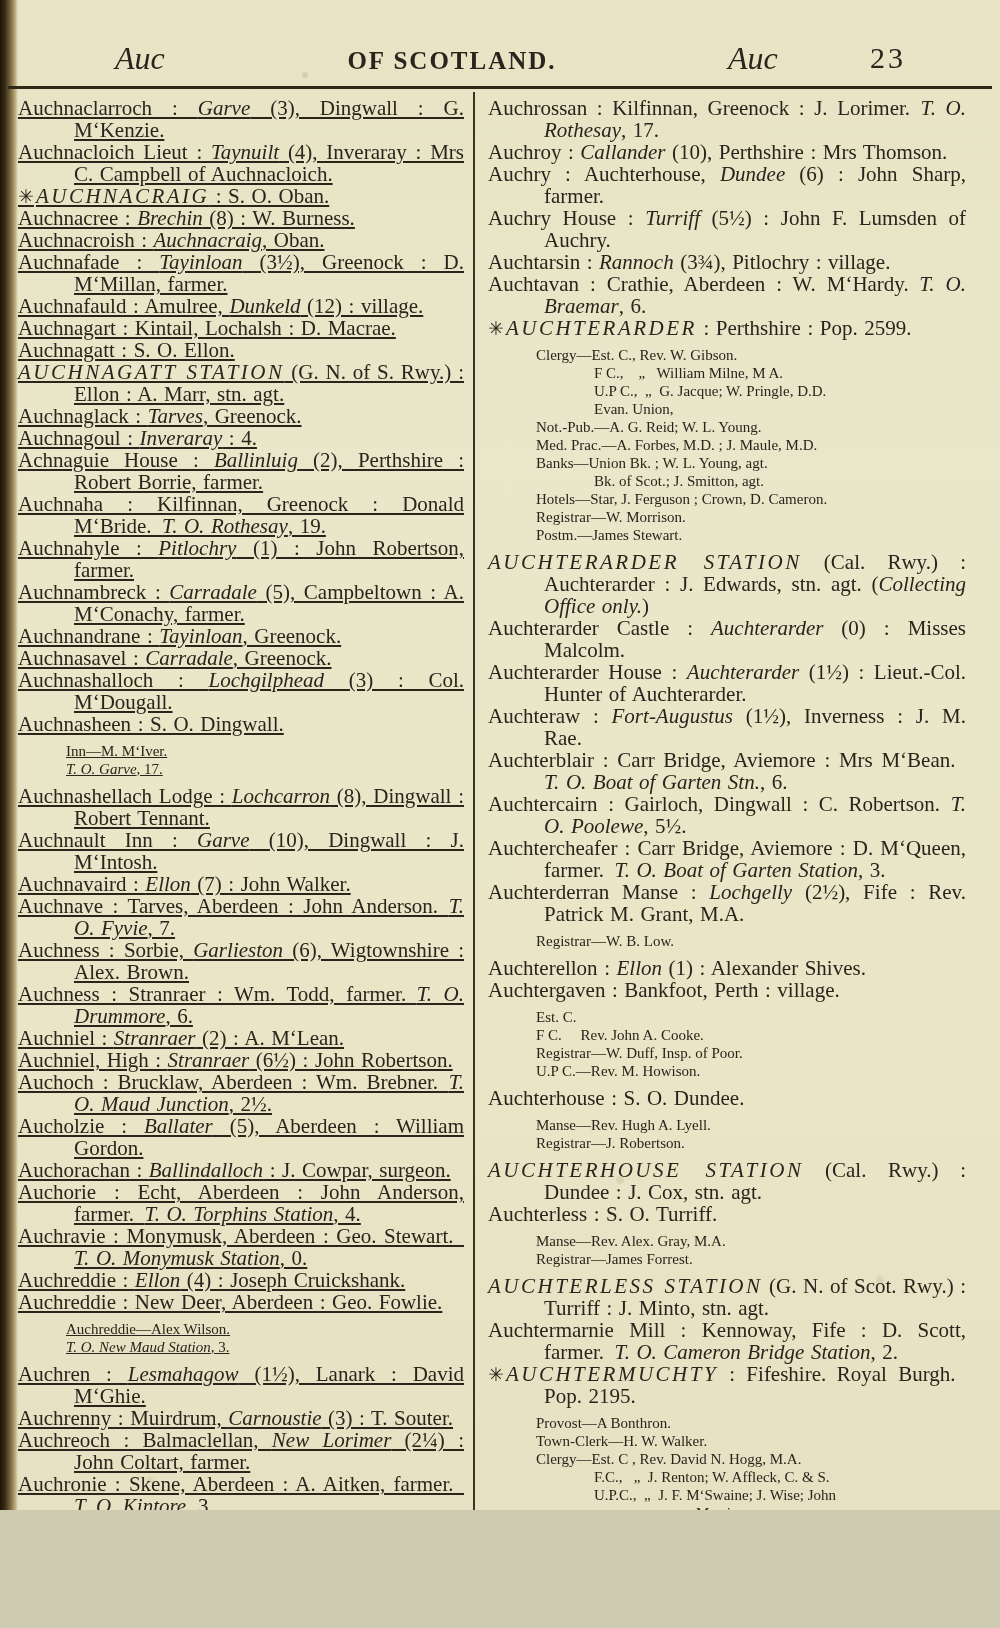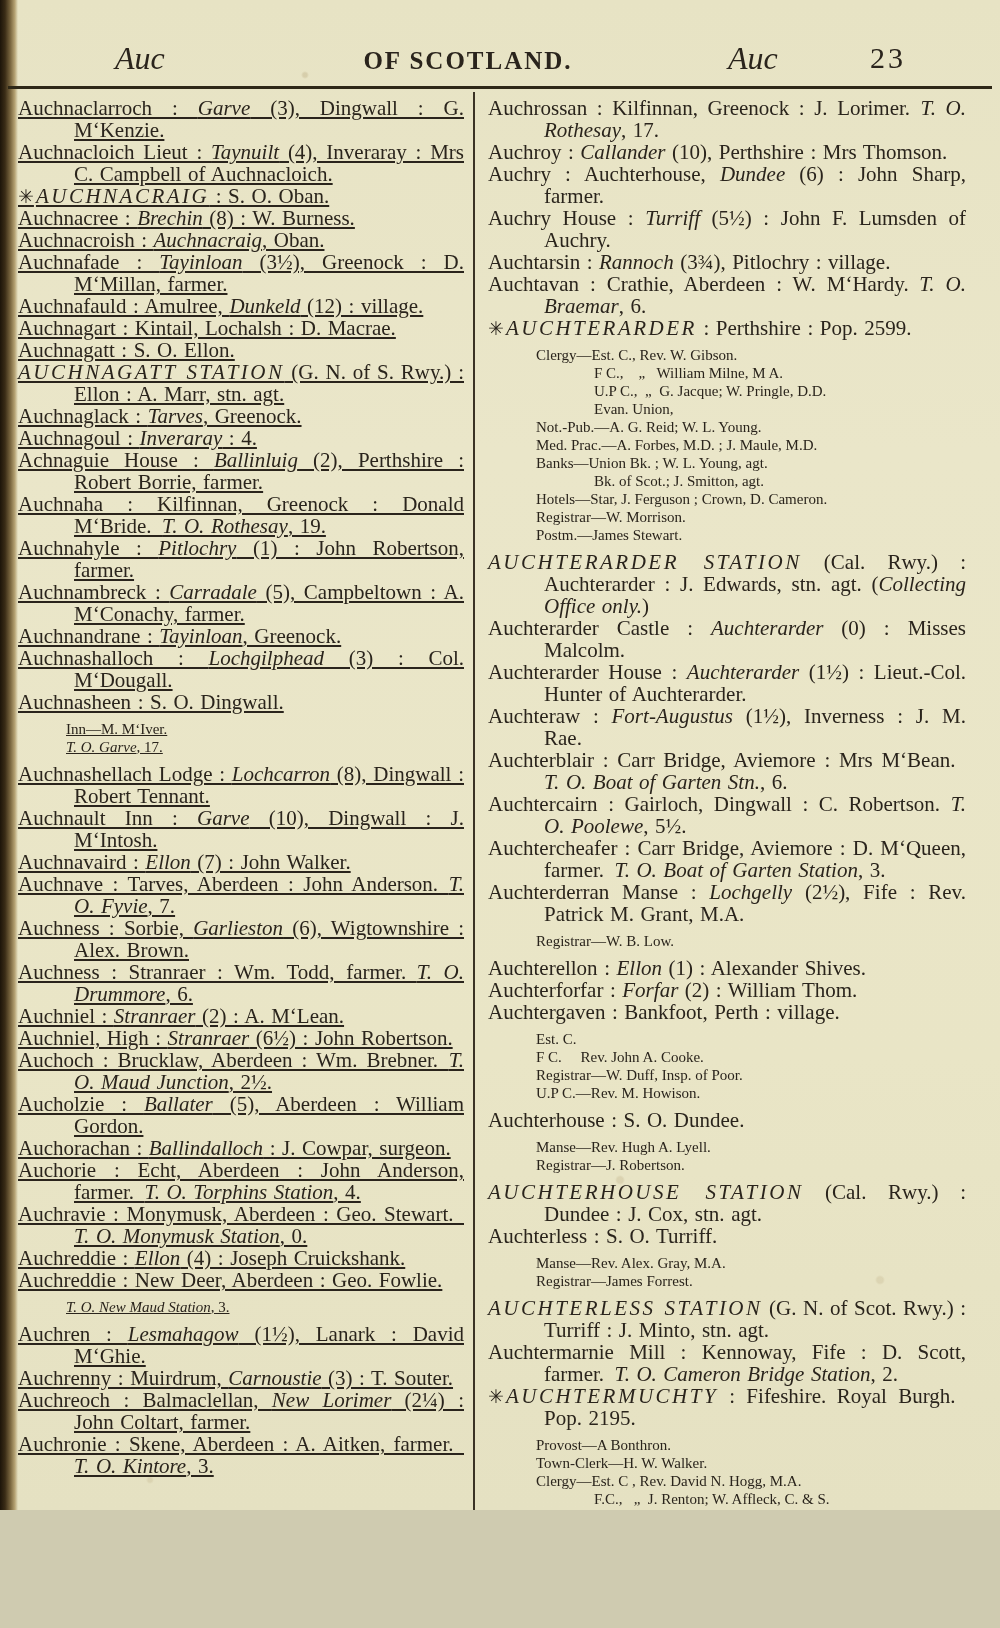--- a/index.html
+++ b/index.html
@@ -14,21 +14,21 @@
       radial-gradient(circle at 150px 1480px, rgba(139,110,55,.12) 0 2px, rgba(139,110,55,0) 4px),
       linear-gradient(180deg, #e7e3c4 0%, #eae6c9 30%, #e9e5c6 70%, #e5e1c2 100%);
   }
   .binding {
     position:absolute; left:0; top:0; width:18px; height:100%;
     background:linear-gradient(90deg,#1c1409 0%, #3a2c16 28%, #7a6740 58%, #b5a273 82%, rgba(233,229,198,0) 100%);
   }
   .catch { position:absolute; top:40px; font-style:italic; font-size:32px; }
   .catch.left { left:115px; }
   .catch.right { left:728px; }
-  .title { position:absolute; top:47px; left:468px; transform:translateX(-50%); font-size:25px; font-weight:bold; letter-spacing:2px; white-space:nowrap; }
+  .title { position:absolute; top:47px; left:452px; transform:translateX(-50%); font-size:25px; font-weight:bold; letter-spacing:2px; white-space:nowrap; }
   .pagenum { position:absolute; top:41px; left:870px; font-size:30px; letter-spacing:3px; }
   .rule { position:absolute; top:86px; left:8px; width:984px; height:3px; background:#2e2817; }
   .columns { position:absolute; top:97px; left:18px; width:964px; }
   .col { position:absolute; top:0; }
   #col-left  { left:0; width:446px;text-decoration:underline; }
   #col-right { left:470px; width:478px; }
   .divider { position:absolute; left:455px; top:-5px; width:2px; height:1490px; background:#3b3325; }
   .entry {
     margin:0; font-size:21px; line-height:22px; text-align:justify;
     padding-left:56px; text-indent:-56px; word-spacing:0.06em;
@@ -69,20 +69,21 @@
         <p class="entry"><span class="rm">Auchnagart : Kintail, Lochalsh : D. Macrae.</span></p>
         <p class="entry"><span class="rm">Auchnagatt : S. O. Ellon.</span></p>
         <p class="entry"><span class="hd">AUCHNAGATT STATION</span><span class="rm"> (G. N. of S. Rwy.) : Ellon : A. Marr, stn. agt.</span></p>
         <p class="entry"><span class="rm">Auchnaglack : </span><span class="it">Tarves</span><span class="rm">, Greenock.</span></p>
         <p class="entry"><span class="rm">Auchnagoul : </span><span class="it">Inveraray</span><span class="rm"> : 4.</span></p>
         <p class="entry"><span class="rm">Achnaguie House : </span><span class="it">Ballinluig</span><span class="rm"> (2), Perthshire : Robert Borrie, farmer.</span></p>
         <p class="entry"><span class="rm">Auchnaha : Kilfinnan, Greenock : Donald M‘Bride. </span><span class="it">T. O. Rothesay</span><span class="rm">, 19.</span></p>
         <p class="entry"><span class="rm">Auchnahyle : </span><span class="it">Pitlochry</span><span class="rm"> (1) : John Robertson, farmer.</span></p>
         <p class="entry"><span class="rm">Auchnambreck : </span><span class="it">Carradale</span><span class="rm"> (5), Campbeltown : A. M‘Conachy, farmer.</span></p>
         <p class="entry"><span class="rm">Auchnandrane : </span><span class="it">Tayinloan</span><span class="rm">, Greenock.</span></p>
+        <p class="entry"><span class="rm">Auchnasavel : </span><span class="it">Carradale</span><span class="rm">, Greenock.</span></p>
         <p class="entry"><span class="rm">Auchnashalloch : </span><span class="it">Lochgilphead</span><span class="rm"> (3) : Col. M‘Dougall.</span></p>
         <p class="entry"><span class="rm">Auchnasheen : S. O. Dingwall.</span></p>
         <div class="small">
           <div class="sl ind0"><span class="rm">Inn—M. M‘Iver.</span></div>
           <div class="sl ind0"><span class="it">T. O. Garve</span><span class="rm">, 17.</span></div>
         </div>
         <p class="entry"><span class="rm">Auchnashellach Lodge : </span><span class="it">Lochcarron</span><span class="rm"> (8), Ding­wall : Robert Tennant.</span></p>
         <p class="entry"><span class="rm">Auchnault Inn : </span><span class="it">Garve</span><span class="rm"> (10), Dingwall : J. M‘Intosh.</span></p>
         <p class="entry"><span class="rm">Auchnavaird : </span><span class="it">Ellon</span><span class="rm"> (7) : John Walker.</span></p>
         <p class="entry"><span class="rm">Auchnave : Tarves, Aberdeen : John Anderson. </span><span class="it">T. O. Fyvie</span><span class="rm">, 7.</span></p>
@@ -91,20 +92,21 @@
         <p class="entry"><span class="rm">Auchniel : </span><span class="it">Stranraer</span><span class="rm"> (2) : A. M‘Lean.</span></p>
         <p class="entry"><span class="rm">Auchniel, High : </span><span class="it">Stranraer</span><span class="rm"> (6½) : John Robert­son.</span></p>
         <p class="entry"><span class="rm">Auchoch : Brucklaw, Aberdeen : Wm. Brebner. </span><span class="it">T. O. Maud Junction</span><span class="rm">, 2½.</span></p>
         <p class="entry"><span class="rm">Aucholzie : </span><span class="it">Ballater</span><span class="rm"> (5), Aberdeen : William Gordon.</span></p>
         <p class="entry"><span class="rm">Auchorachan : </span><span class="it">Ballindalloch</span><span class="rm"> : J. Cowpar, surgeon.</span></p>
         <p class="entry"><span class="rm">Auchorie : Echt, Aberdeen : John Anderson, farmer. </span><span class="it">T. O. Torphins Station</span><span class="rm">, 4.</span></p>
         <p class="entry"><span class="rm">Auchravie : Monymusk, Aberdeen : Geo. Stewart. </span><span class="it">T. O. Monymusk Station</span><span class="rm">, 0.</span></p>
         <p class="entry"><span class="rm">Auchreddie : </span><span class="it">Ellon</span><span class="rm"> (4) : Joseph Cruickshank.</span></p>
         <p class="entry"><span class="rm">Auchreddie : New Deer, Aberdeen : Geo. Fowlie.</span></p>
         <div class="small">
+          <div class="sl ind0"><span class="rm">Auchreddie—Alex Wilson.</span></div>
           <div class="sl ind0"><span class="it">T. O. New Maud Station</span><span class="rm">, 3.</span></div>
         </div>
         <p class="entry"><span class="rm">Auchren : </span><span class="it">Lesmahagow</span><span class="rm"> (1½), Lanark : David M‘Ghie.</span></p>
         <p class="entry"><span class="rm">Auchrenny : Muirdrum, </span><span class="it">Carnoustie</span><span class="rm"> (3) : T. Souter.</span></p>
         <p class="entry"><span class="rm">Auchreoch : Balmaclellan, </span><span class="it">New Lorimer</span><span class="rm"> (2¼) : John Coltart, farmer.</span></p>
         <p class="entry"><span class="rm">Auchronie : Skene, Aberdeen : A. Aitken, far­mer. </span><span class="it">T. O. Kintore</span><span class="rm">, 3.</span></p>
       </section>
     <div class="divider"></div>
     <section class="col" id="col-right">
         <p class="entry"><span class="rm">Auchrossan : Kilfinnan, Greenock : J. Lorimer. </span><span class="it">T. O. Rothesay</span><span class="rm">, 17.</span></p>
@@ -132,21 +134,20 @@
         <p class="entry"><span class="rm">Auchterarder House : </span><span class="it">Auchterarder</span><span class="rm"> (1½) : Lieut.-Col. Hunter of Auchterarder.</span></p>
         <p class="entry"><span class="rm">Auchteraw : </span><span class="it">Fort-Augustus</span><span class="rm"> (1½), Inverness : J. M. Rae.</span></p>
         <p class="entry"><span class="rm">Auchterblair : Carr Bridge, Aviemore : Mrs M‘Bean. </span><span class="it">T. O. Boat of Garten Stn.</span><span class="rm">, 6.</span></p>
         <p class="entry"><span class="rm">Auchtercairn : Gairloch, Dingwall : C. Robert­son. </span><span class="it">T. O. Poolewe</span><span class="rm">, 5½.</span></p>
         <p class="entry"><span class="rm">Auchtercheafer : Carr Bridge, Aviemore : D. M‘Queen, farmer. </span><span class="it">T. O. Boat of Garten Station</span><span class="rm">, 3.</span></p>
         <p class="entry"><span class="rm">Auchterderran Manse : </span><span class="it">Lochgelly</span><span class="rm"> (2½), Fife : Rev. Patrick M. Grant, M.A.</span></p>
         <div class="small">
           <div class="sl ind0"><span class="rm">Registrar—W. B. Low.</span></div>
         </div>
         <p class="entry"><span class="rm">Auchterellon : </span><span class="it">Ellon</span><span class="rm"> (1) : Alexander Shives.</span></p>
-        <p class="entry"><span class="rm">Auchterforfar : </span><span class="it">Forfar</span><span class="rm"> (2) : William Thom.</span></p>
         <p class="entry"><span class="rm">Auchtergaven : Bankfoot, Perth : village.</span></p>
         <div class="small">
           <div class="sl ind0"><span class="rm">Est. C.</span></div>
           <div class="sl ind0"><span class="rm">F C.&nbsp;&nbsp;&nbsp;&nbsp;&nbsp;Rev. John A. Cooke.</span></div>
           <div class="sl ind0"><span class="rm">Registrar—W. Duff, Insp. of Poor.</span></div>
           <div class="sl ind0"><span class="rm">U.P C.—Rev. M. Howison.</span></div>
         </div>
         <p class="entry"><span class="rm">Auchterhouse : S. O. Dundee.</span></p>
         <div class="small">
           <div class="sl ind0"><span class="rm">Manse—Rev. Hugh A. Lyell.</span></div>

